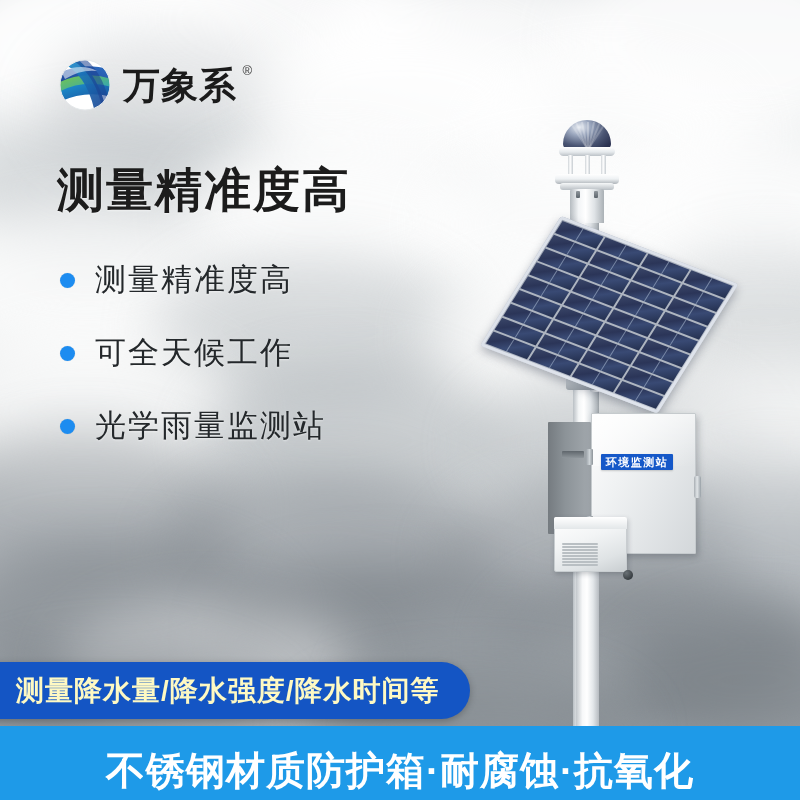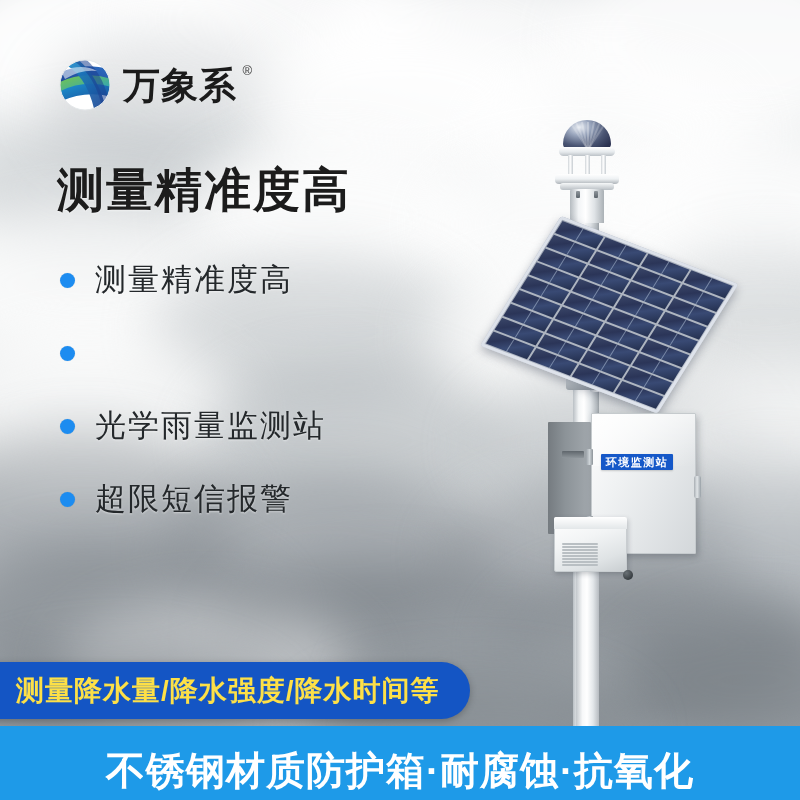--- a/index.html
+++ b/index.html
@@ -60,21 +60,21 @@
 
   
   .pill{
     position:absolute;left:-30px;top:662px;height:57px;
     padding:0 30px 0 46px;
     background:#1455c4;border-radius:0 34px 34px 0;
     display:flex;align-items:center;
     box-shadow:0 2px 7px rgba(0,0,0,.25);
   }
   .pill-text{
-    color:#fde047;font-size:28px;font-weight:bold;letter-spacing:1px;white-space:nowrap;
+    color:#fef9c3;font-size:28px;font-weight:bold;letter-spacing:1px;white-space:nowrap;
   }
 
   
   .bottom-bar{
     position:absolute;left:0;right:0;top:726px;height:90px;
     background:#1e9ae8;display:flex;align-items:center;justify-content:center;
   }
   .bottom-text{
     color:#fff;font-size:39px;font-weight:bold;letter-spacing:1px;white-space:nowrap;
   }
@@ -419,29 +419,26 @@
 
   <div class="title">测量精准度高</div>
 
   <div class="bullets">
     <div class="bullet-row">
       <span class="bullet-dot"></span>
       <span class="bullet-text">测量精准度高</span>
     </div>
     <div class="bullet-row">
       <span class="bullet-dot"></span>
+      <span class="bullet-text">可全天候工作</span>
     </div>
     <div class="bullet-row">
       <span class="bullet-dot"></span>
       <span class="bullet-text">光学雨量监测站</span>
     </div>
-    <div class="bullet-row">
-      <span class="bullet-dot"></span>
-      <span class="bullet-text">超限短信报警</span>
-    </div>
   </div>
 
   <div class="pill">
     <span class="pill-text">测量降水量/降水强度/降水时间等</span>
   </div>
 
   <div class="bottom-bar">
     <span class="bottom-text">不锈钢材质防护箱·耐腐蚀·抗氧化</span>
   </div>
 

